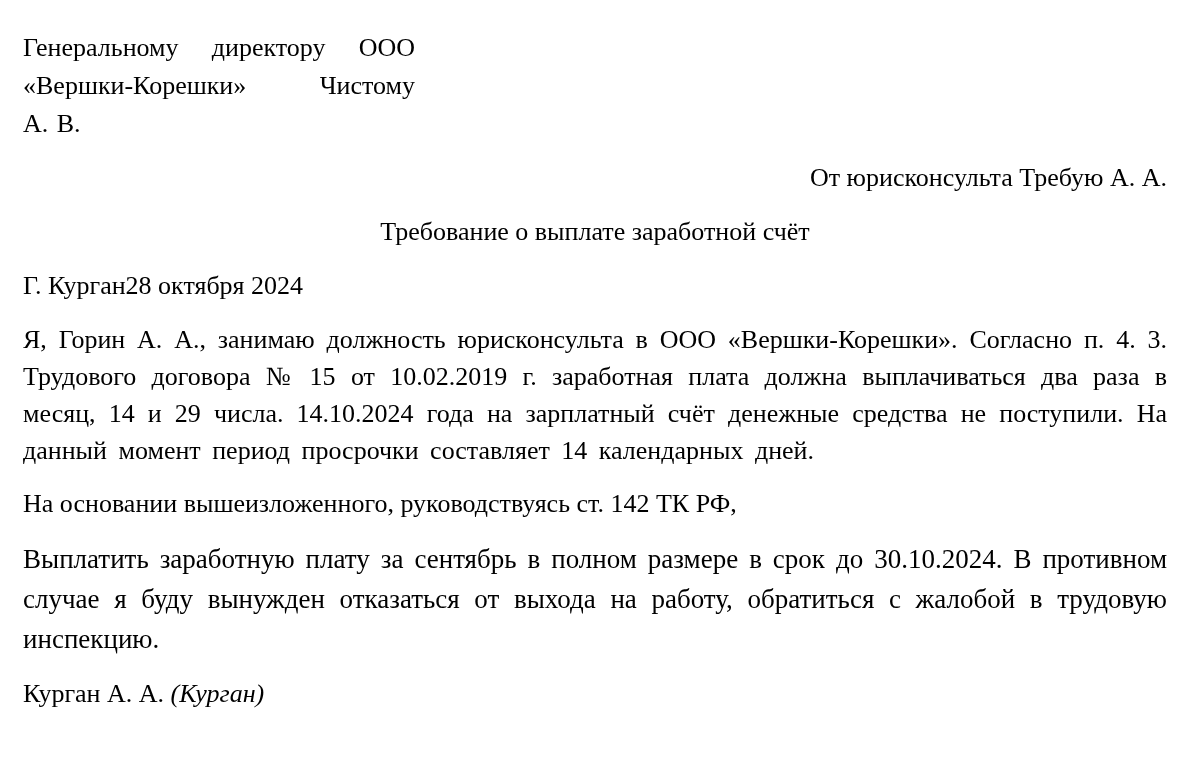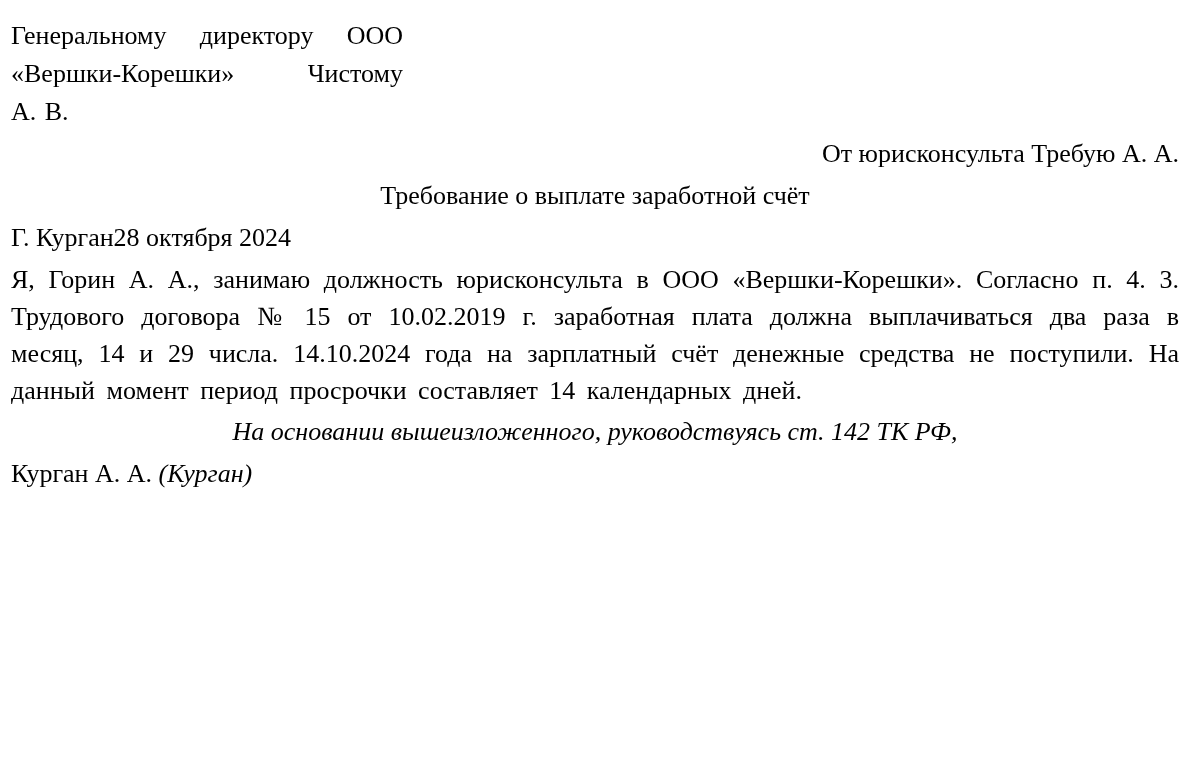--- a/index.html
+++ b/index.html
@@ -13,21 +13,21 @@
     height: 775px;
     box-sizing: border-box;
     padding: 13px 17px 0 7px;
     background: #ffffff;
     color: #000000;
     font-family: "Liberation Serif", "DejaVu Serif", serif;
     font-size: 26px;
     overflow: hidden;
   }
   .page p, .page h1, .page div {
-    margin: 4px;
+    margin: 16px;
     padding: 0;
   }
   .recipient {
     margin-left: auto;
     width: 392px;
     text-align: justify;
     line-height: 38px;
     word-spacing: 2px;
   }
   .from-line {
@@ -49,23 +49,22 @@
     line-height: 38px;
   }
   .body-par {
     margin-top: 18px;
     text-align: justify;
     line-height: 37px;
     word-spacing: 5px;
   }
   .basis-line {
     margin-top: 22px;
-    text-align: center;
+    text-align: left;
     line-height: 38px;
-    font-style: italic;
   }
   .demand-label {
     margin-top: 19px;
     line-height: 38px;
   }
   .demand-par {
     margin-top: 17px;
     margin-left: 88px;
     text-align: justify;
     font-size: 27px;
@@ -94,18 +93,19 @@
   <div class="meta-row">
     <span>Г. Курган</span>
     <span>28 октября 2024</span>
   </div>
 
   <p class="body-par">Я, Горин А. А., занимаю должность юрисконсульта в ООО «Вершки-Корешки». Согласно п. 4. 3. Трудового договора № 15 от 10.02.2019 г. заработная плата должна выплачиваться два раза в месяц, 14 и 29 числа. 14.10.2024 года на зарплатный счёт денежные средства не поступили. На данный момент период просрочки составляет 14 календарных дней.</p>
 
   <p class="basis-line">На основании вышеизложенного, руководствуясь ст. 142 ТК РФ,</p>
 
 
+  <p class="demand-par">Выплатить заработную плату за сентябрь в полном размере в срок до 30.10.2024. В противном случае я буду вынужден отказаться от выхода на работу, обратиться с жалобой в трудовую инспекцию.</p>
 
   <p class="signature">
     <span>Курган А. А. </span><span class="transcript">(Курган)</span>
   </p>
 
 </div>
 
 </body></html>

